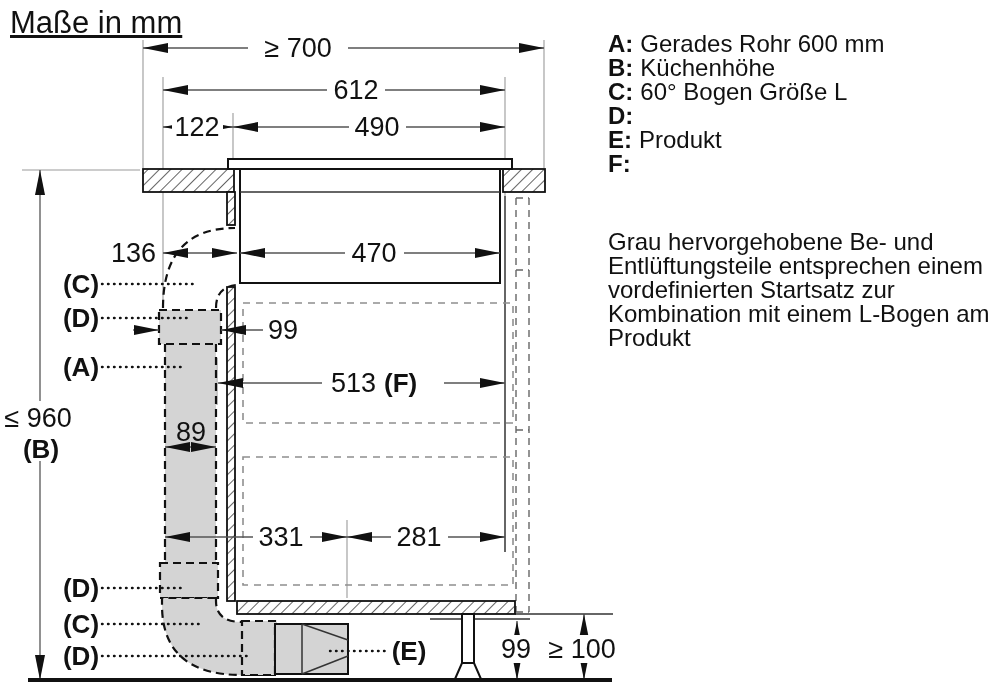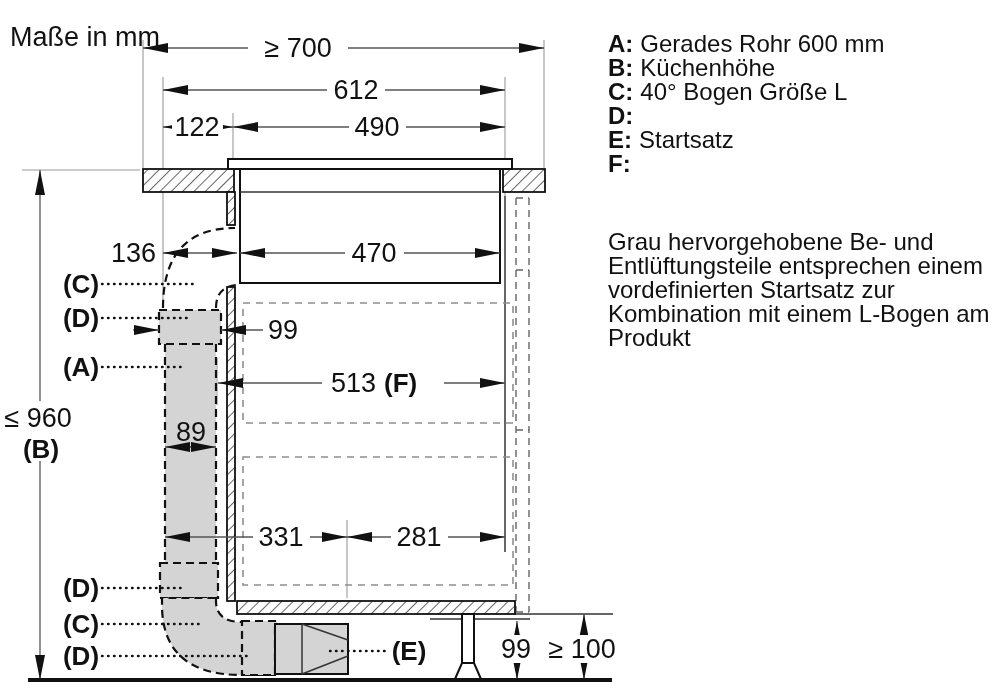--- a/index.html
+++ b/index.html
@@ -1,19 +1,19 @@
 <!DOCTYPE html>
 <html><head>
 <meta charset="utf-8">
 <style>
   html,body{margin:0;padding:0;background:#fff;}
   #stage{position:relative;width:1000px;height:692px;background:#fff;overflow:hidden;
          font-family:"Liberation Sans",sans-serif;color:#111;}
   #drawing{position:absolute;left:0;top:0;}
-  .title{position:absolute;left:10px;top:22px;font-size:27px;}
+  .title{position:absolute;left:10px;top:5px;font-size:31px;text-decoration:underline;}
   .legend{position:absolute;left:608px;top:32px;font-size:24px;line-height:24px;}
   .legend-row{display:flex;}
   .lk{font-weight:bold;margin-right:7px;white-space:pre;}
   .note{position:absolute;left:608px;top:230px;width:402px;font-size:24px;line-height:24px;}
   
   .outline{fill:#fff;stroke:#111;stroke-width:2;}
   .hatch{fill:url(#hatchp);stroke:#111;stroke-width:1.8;}
   .grayfill{fill:#d4d4d4;stroke:none;}
   .gdash{fill:none;stroke:#111;stroke-width:2.2;stroke-dasharray:8 5;}
   .graydash{fill:#d4d4d4;stroke:#111;stroke-width:2.2;stroke-dasharray:8 5;}
@@ -185,28 +185,28 @@
     <div class="legend-row">
         <span class="lk">A:</span>
         <span>Gerades Rohr 600 mm</span>
       </div>
     <div class="legend-row">
         <span class="lk">B:</span>
         <span>Küchenhöhe</span>
       </div>
     <div class="legend-row">
         <span class="lk">C:</span>
-        <span>40° Bogen Größe L</span>
+        <span>60° Bogen Größe L</span>
       </div>
     <div class="legend-row">
         <span class="lk">D:</span>
       </div>
     <div class="legend-row">
         <span class="lk">E:</span>
-        <span>Startsatz</span>
+        <span>Produkt</span>
       </div>
     <div class="legend-row">
         <span class="lk">F:</span>
       </div>
   </div>
 
   <div class="note">Grau hervorgehobene Be- und Entlüftungsteile entsprechen einem vordefinierten Startsatz zur Kombination mit einem L-Bogen am Produkt</div>
 </div>
 
 </body></html>

